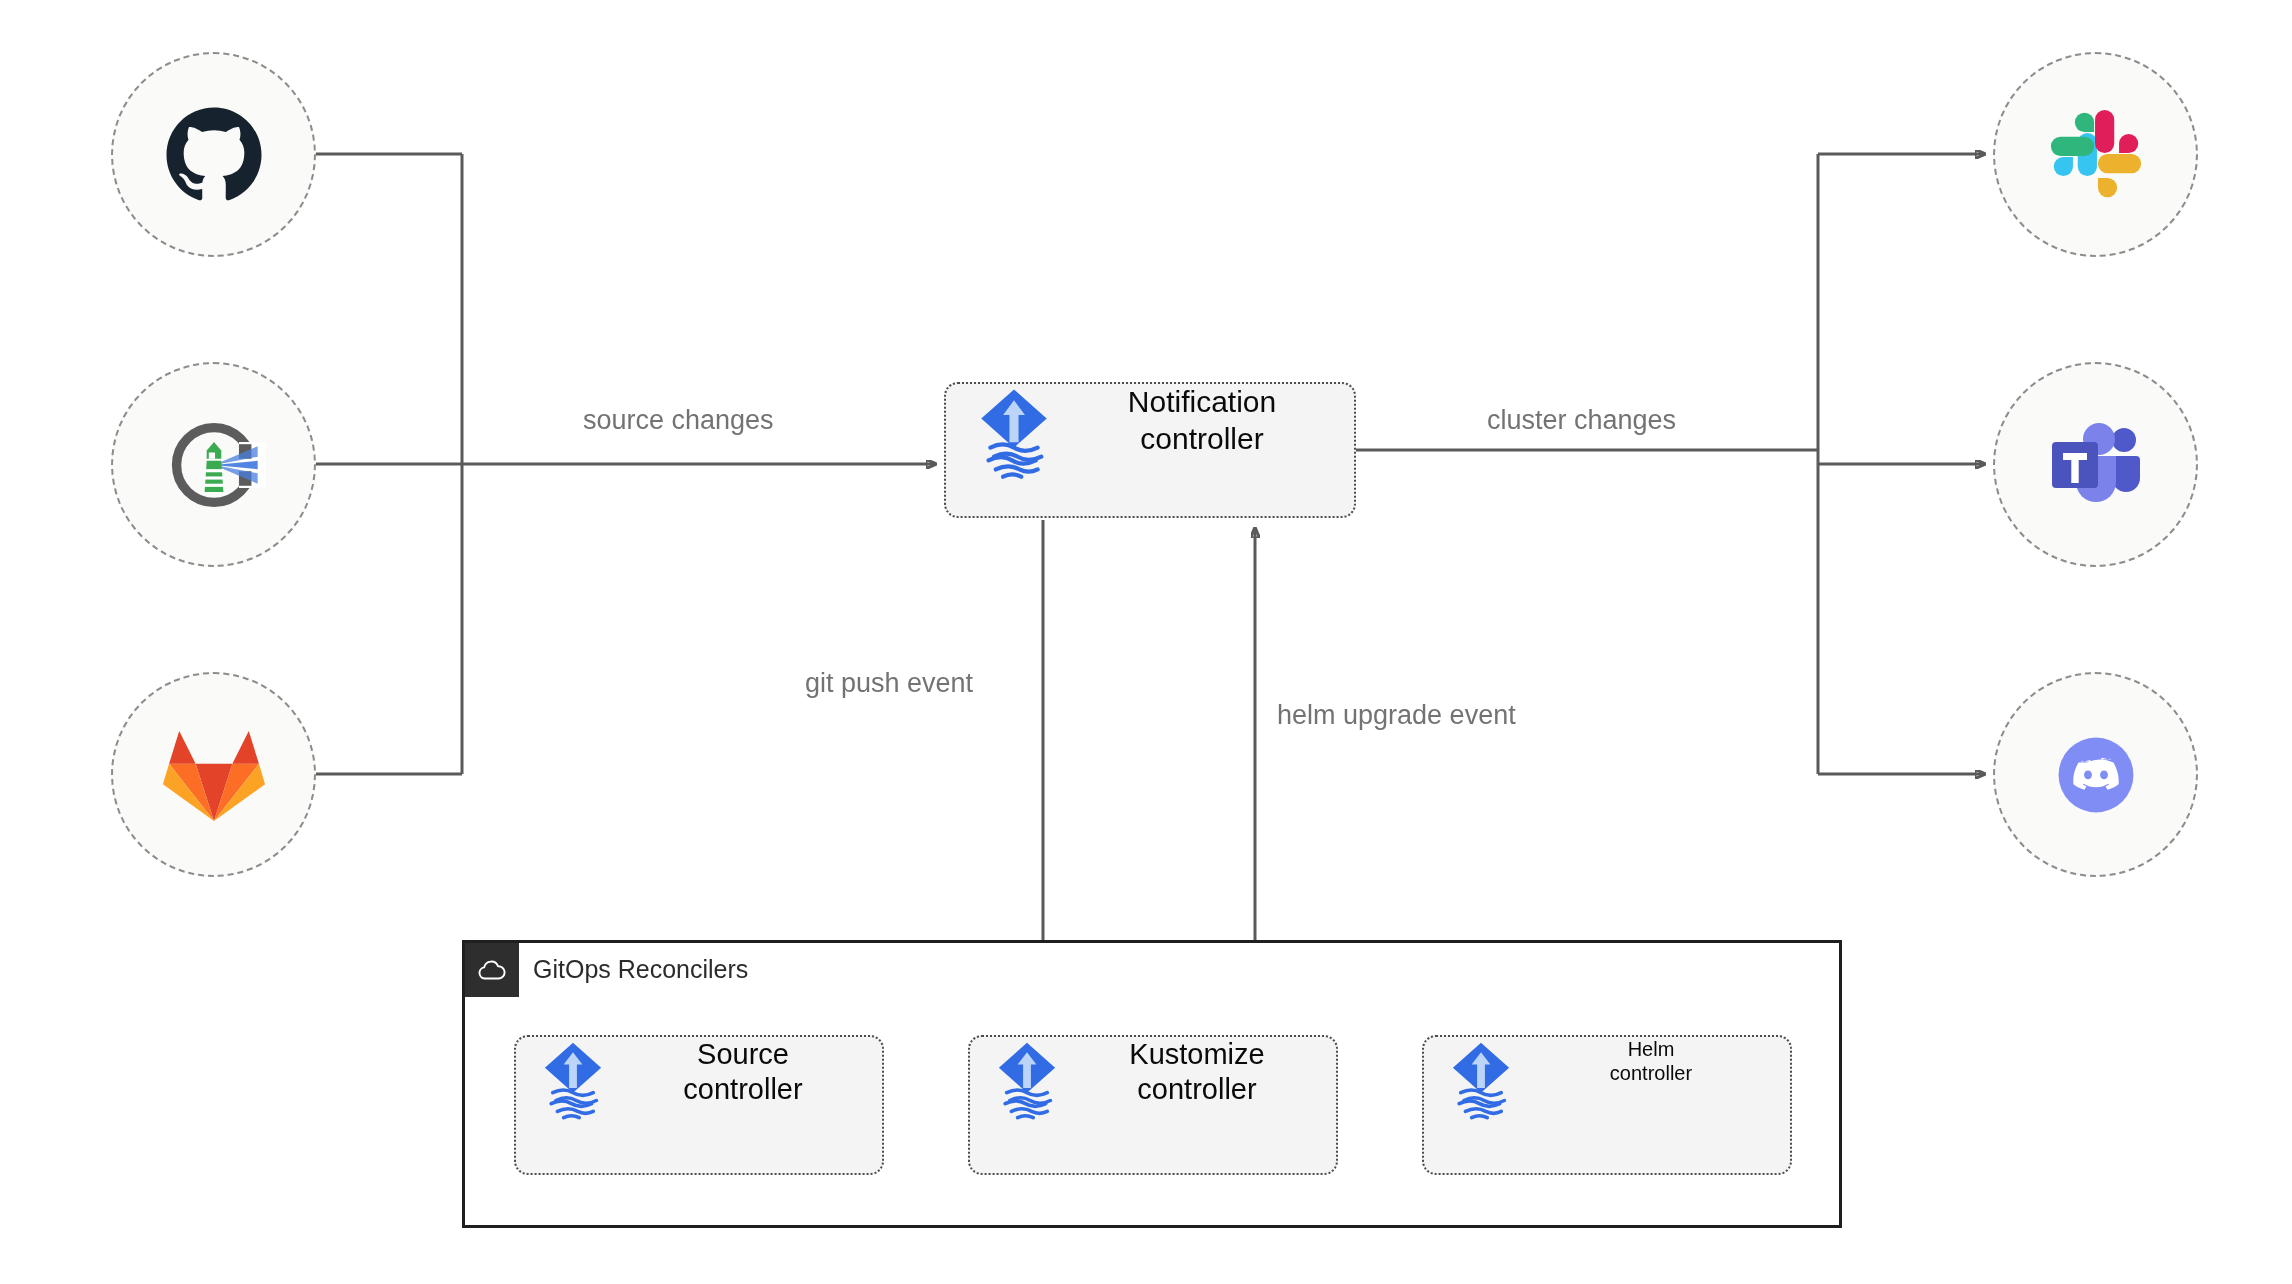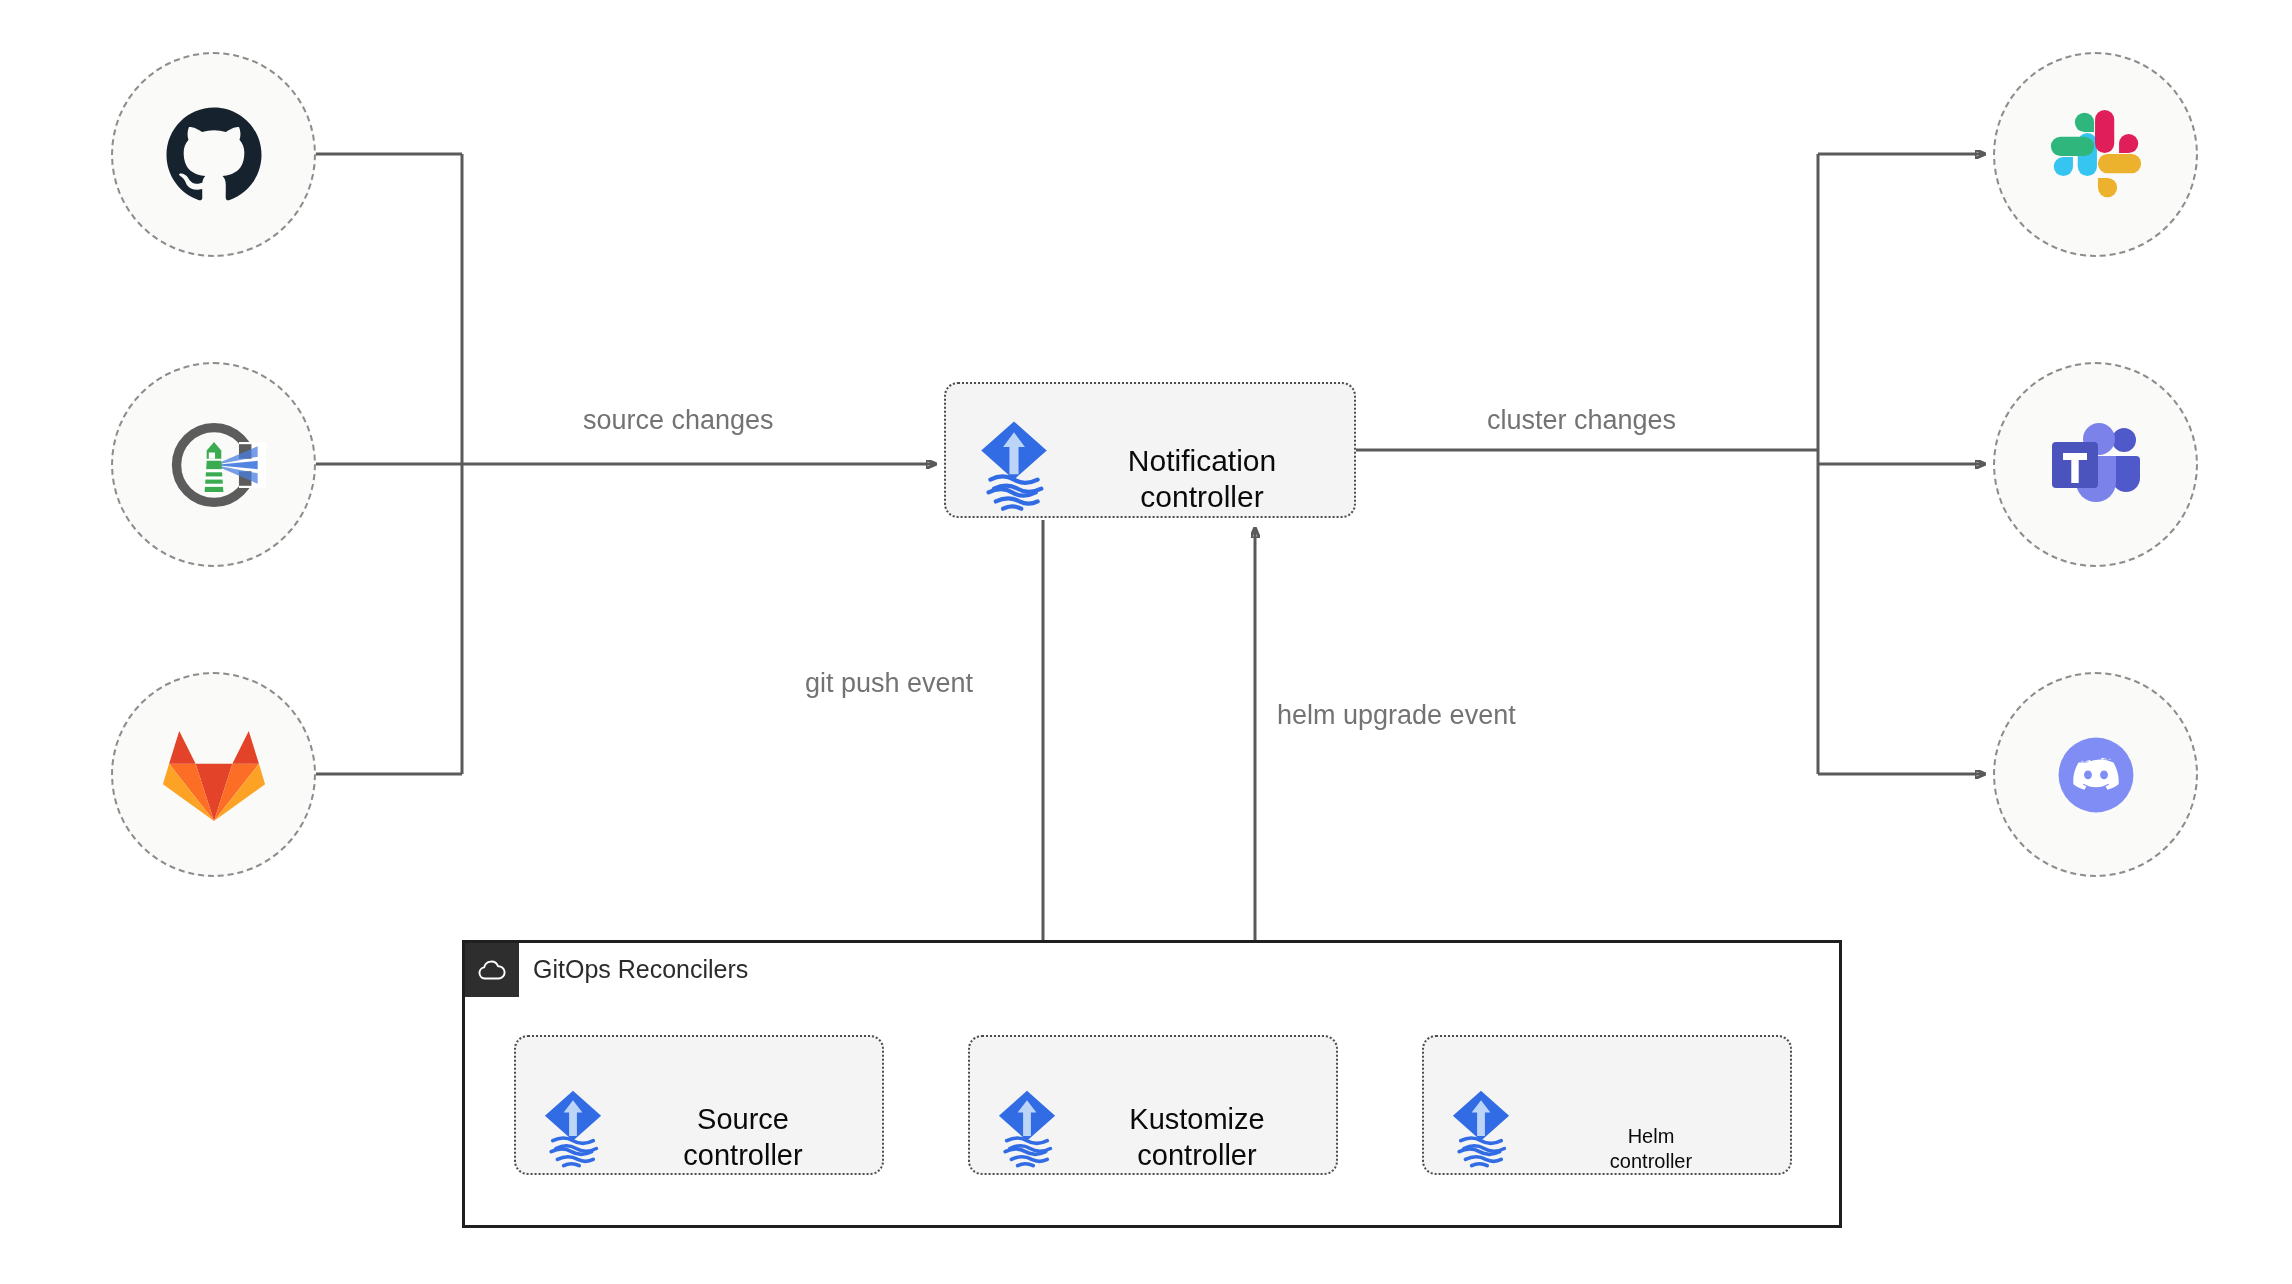--- a/index.html
+++ b/index.html
@@ -10,21 +10,21 @@
     position:absolute;border-radius:50%;
     background:#fafaf8;border:2px dashed #8c8c8c;
     display:flex;align-items:center;justify-content:center;
     box-sizing:border-box;
   }
   .node-circle svg{display:block;}
 
   .ctrl-box{
     position:absolute;box-sizing:border-box;
     background:#f4f4f4;border:2px dotted #4d4d4d;border-radius:14px;
-    display:flex;align-items:flex-end;justify-content:flex-start;
+    display:flex;align-items:flex-start;justify-content:flex-start;
   }
   .ctrl-icon{flex:0 0 auto;display:flex;align-items:center;justify-content:center;}
   .ctrl-label{
     flex:1 1 auto;text-align:center;color:#0a0a0a;
     line-height:1.22;font-weight:400;white-space:pre-line;
   }
 
   .group-box{
     position:absolute;box-sizing:border-box;
     background:#ffffff;border:3px solid #1f1f1f;

